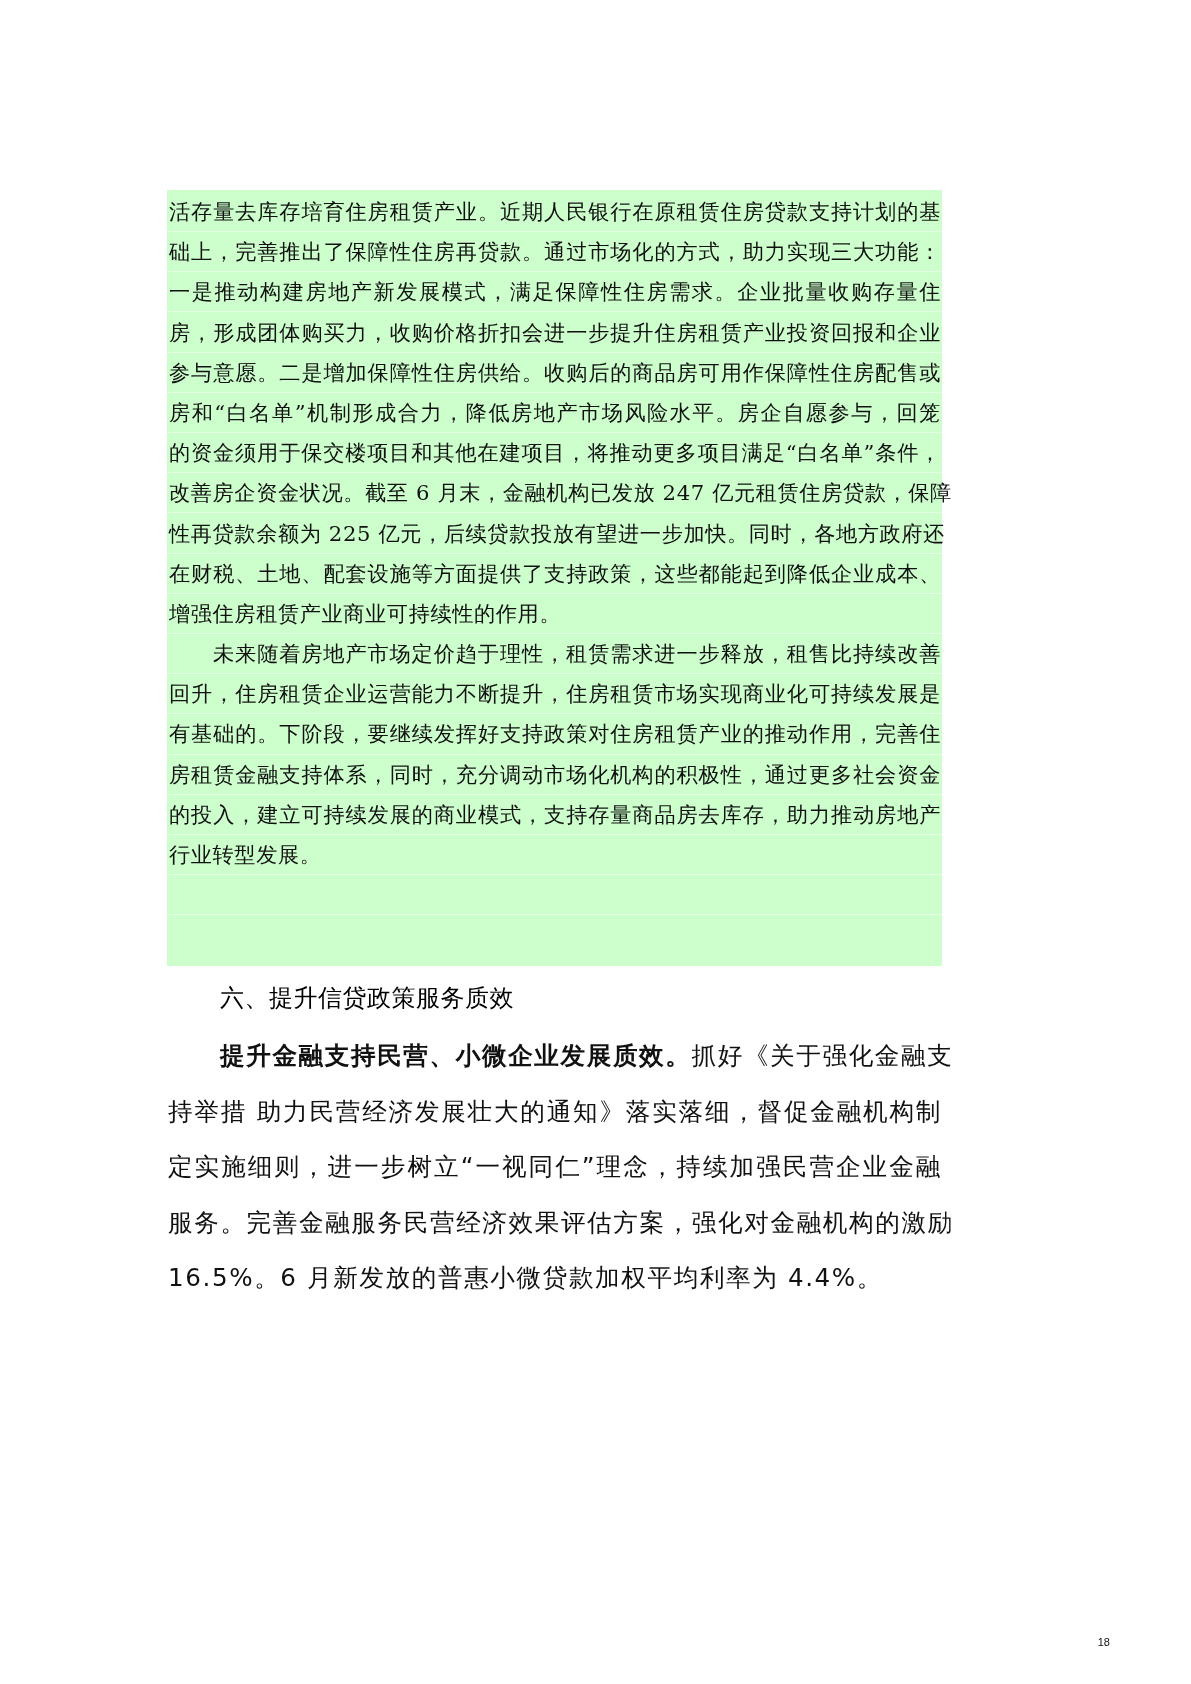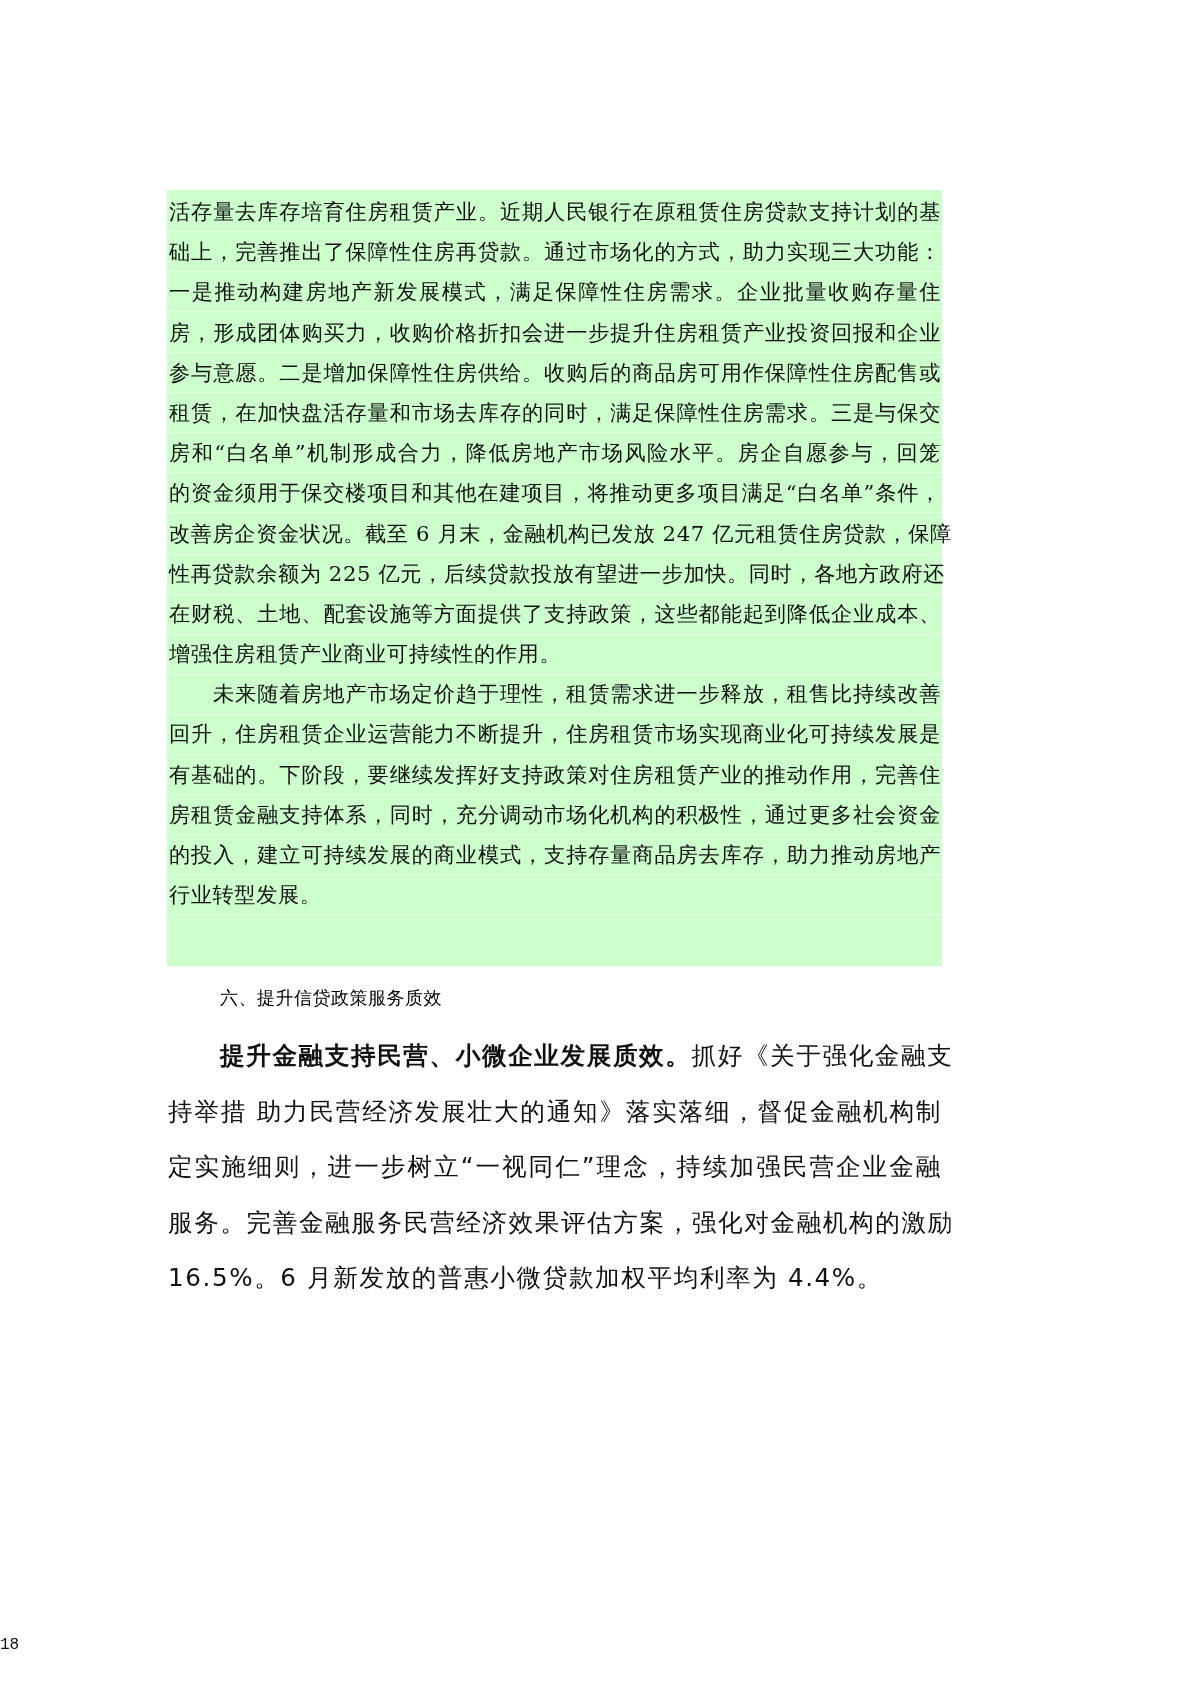--- a/index.html
+++ b/index.html
@@ -57,21 +57,21 @@
       text-align-last: left;
     }
     .hl-text .ln.indent {
       padding-left: 44px;
     }
     .section-heading {
       position: absolute;
       left: 220px;
       top: 928px;
       font-family: "DejaVu Sans", "Liberation Sans", sans-serif;
-      font-size: 18px;
+      font-size: 24px;
       line-height: 44px;
       letter-spacing: 0.5px;
       color: #000;
     }
     .body-text {
       position: absolute;
       left: 168px;
       width: 774px;
       font-family: "DejaVu Sans", "Liberation Sans", sans-serif;
       font-size: 24.6px;
@@ -93,23 +93,23 @@
       padding-left: 52px;
     }
     .lead {
       font-weight: bold;
     }
     .page-number {
       position: absolute;
       left: 0;
       width: 1110px;
       top: 1588px;
-      text-align: left;
-      font-family: Liberation Mono, monospace;
-      font-size: 16px;
+      text-align: right;
+      font-family: Liberation Sans, sans-serif;
+      font-size: 11px;
       color: #111;
     }
   </style>
 </head>
 <body>
 
 <div class="page">
 
   <div class="highlight-box"></div>
   <div class="hl-line" style="top:183px"></div>
@@ -130,21 +130,20 @@
   <div class="hl-line" style="top:786px"></div>
   <div class="hl-line" style="top:826px"></div>
   <div class="hl-line" style="top:866px"></div>
 
   <div class="hl-text">
     <span class="ln">活存量去库存培育住房租赁产业。近期人民银行在原租赁住房贷款支持计划的基</span>
     <span class="ln">础上，完善推出了保障性住房再贷款。通过市场化的方式，助力实现三大功能：</span>
     <span class="ln">一是推动构建房地产新发展模式，满足保障性住房需求。企业批量收购存量住</span>
     <span class="ln">房，形成团体购买力，收购价格折扣会进一步提升住房租赁产业投资回报和企业</span>
     <span class="ln">参与意愿。二是增加保障性住房供给。收购后的商品房可用作保障性住房配售或</span>
-    <span class="ln">租赁，在加快盘活存量和市场去库存的同时，满足保障性住房需求。三是与保交</span>
     <span class="ln">房和“白名单”机制形成合力，降低房地产市场风险水平。房企自愿参与，回笼</span>
     <span class="ln">的资金须用于保交楼项目和其他在建项目，将推动更多项目满足“白名单”条件，</span>
     <span class="ln">改善房企资金状况。截至 6 月末，金融机构已发放 247 亿元租赁住房贷款，保障</span>
     <span class="ln">性再贷款余额为 225 亿元，后续贷款投放有望进一步加快。同时，各地方政府还</span>
     <span class="ln">在财税、土地、配套设施等方面提供了支持政策，这些都能起到降低企业成本、</span>
     <span class="ln last">增强住房租赁产业商业可持续性的作用。</span>
     <span class="ln indent">未来随着房地产市场定价趋于理性，租赁需求进一步释放，租售比持续改善</span>
     <span class="ln">回升，住房租赁企业运营能力不断提升，住房租赁市场实现商业化可持续发展是</span>
     <span class="ln">有基础的。下阶段，要继续发挥好支持政策对住房租赁产业的推动作用，完善住</span>
     <span class="ln">房租赁金融支持体系，同时，充分调动市场化机构的积极性，通过更多社会资金</span>

